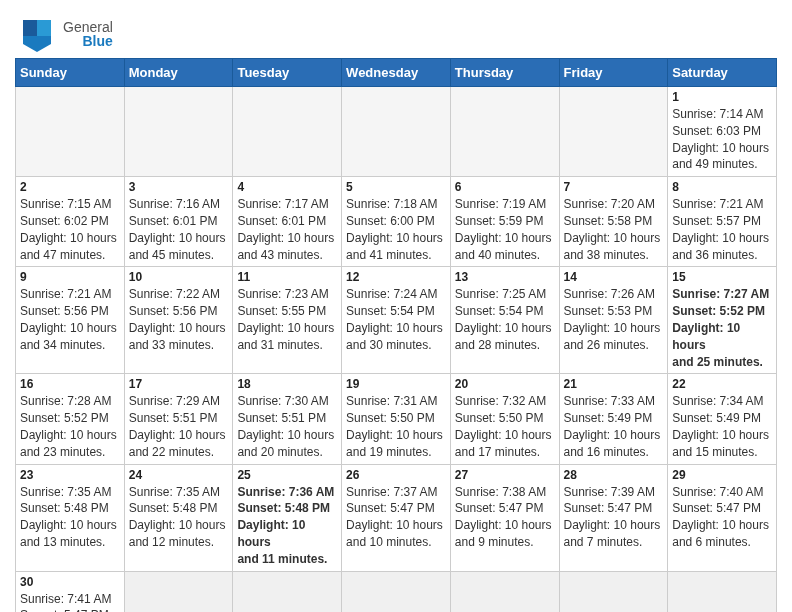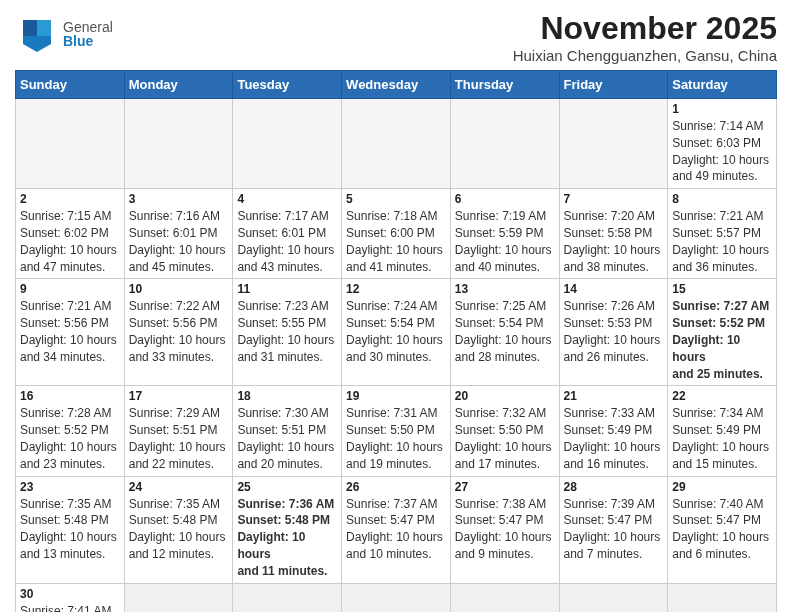--- a/index.html
+++ b/index.html
@@ -27,20 +27,21 @@
       margin-top: 6px;
     }
     .logo-icon {
       width: 44px;
       height: 36px;
     }
     .logo-text {
       display: flex;
       flex-direction: column;
       line-height: 1;
+      text-align: right;
     }
     .logo-general {
       font-size: 14px;
       color: #555;
       font-weight: normal;
     }
     .logo-blue {
       font-size: 14px;
       color: #1a7abf;
       font-weight: bold;
@@ -112,24 +113,20 @@
         <polygon points="8,4 36,4 36,28 22,36 8,28" fill="#1a7abf"></polygon>
         <polygon points="8,4 22,4 22,20 8,20" fill="#1a5a9a"></polygon>
 
         <polygon points="22,4 36,4 36,20 22,20" fill="#2a9ad5"></polygon>
       </svg>
       <div class="logo-text">
         <span class="logo-general">General</span>
         <span class="logo-blue">Blue</span>
       </div>
     </div>
-    <div class="title-block">
-      <div class="month-title">November 2025</div>
-      <div class="subtitle">Huixian Chengguanzhen, Gansu, China</div>
-    </div>
   </div>
 
   <table class="calendar">
     <thead>
       <tr>
       <th>Sunday</th>
           <th>Monday</th>
           <th>Tuesday</th>
           <th>Wednesday</th>
           <th>Thursday</th>

